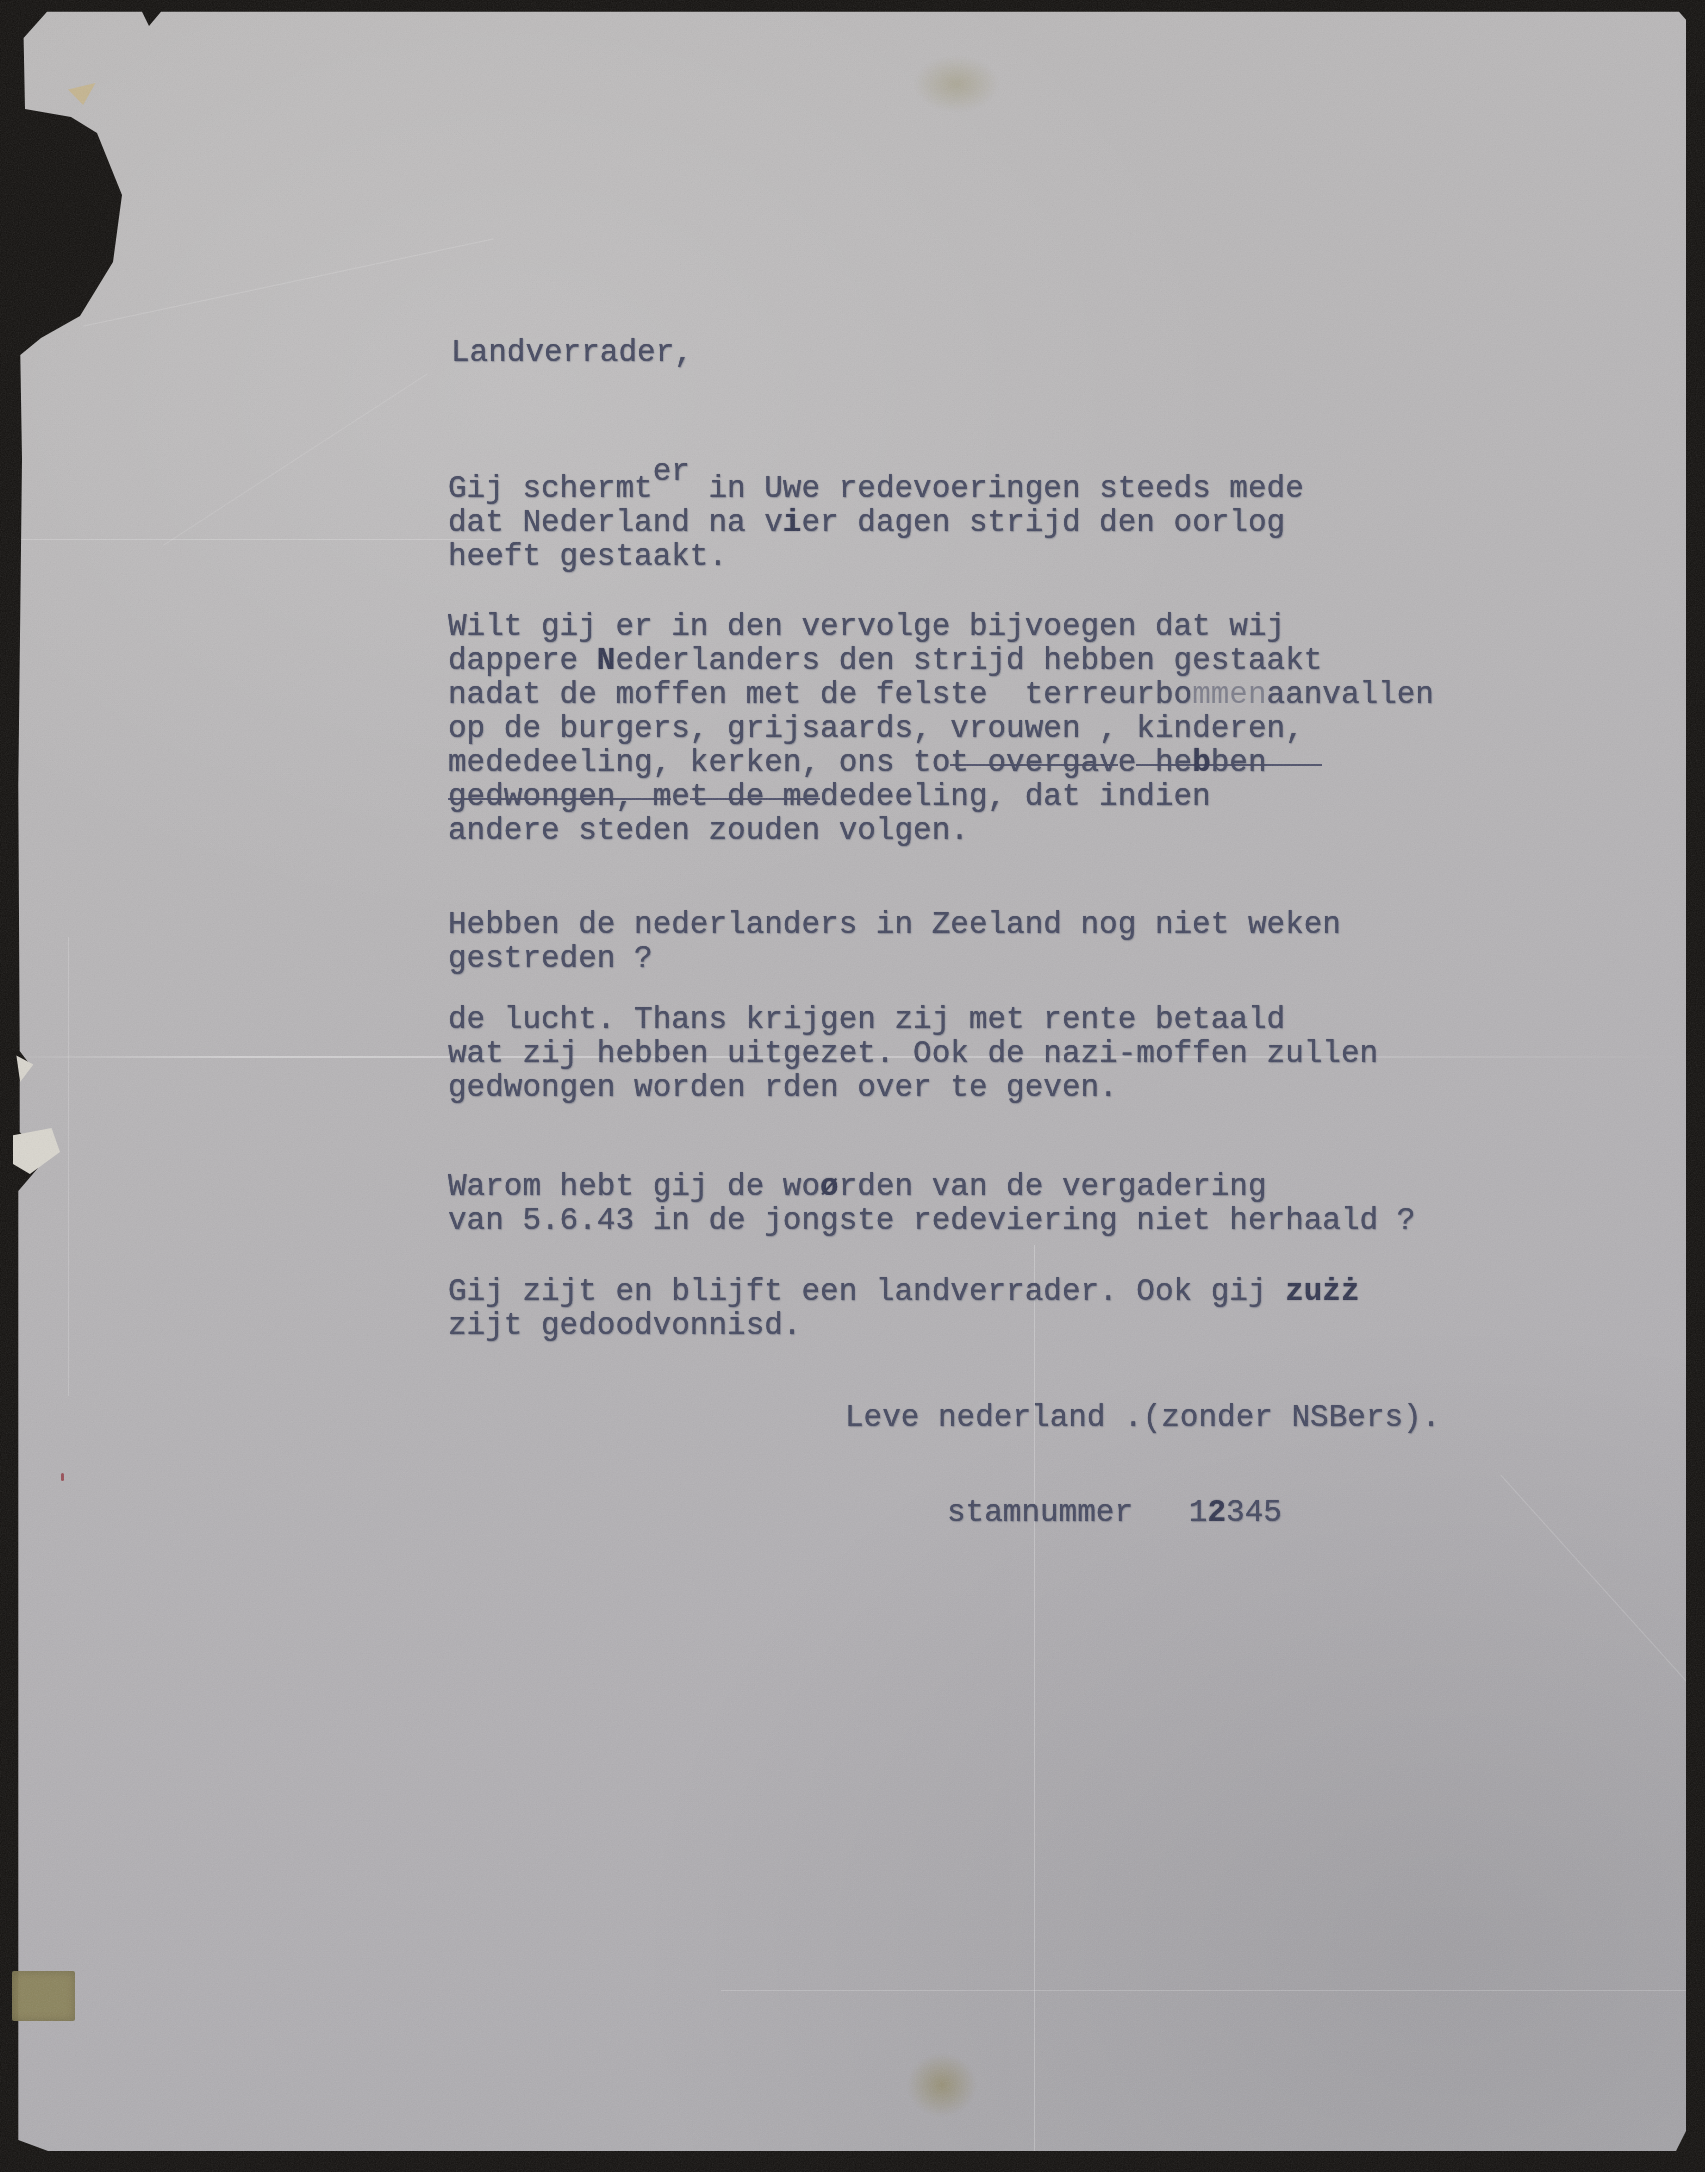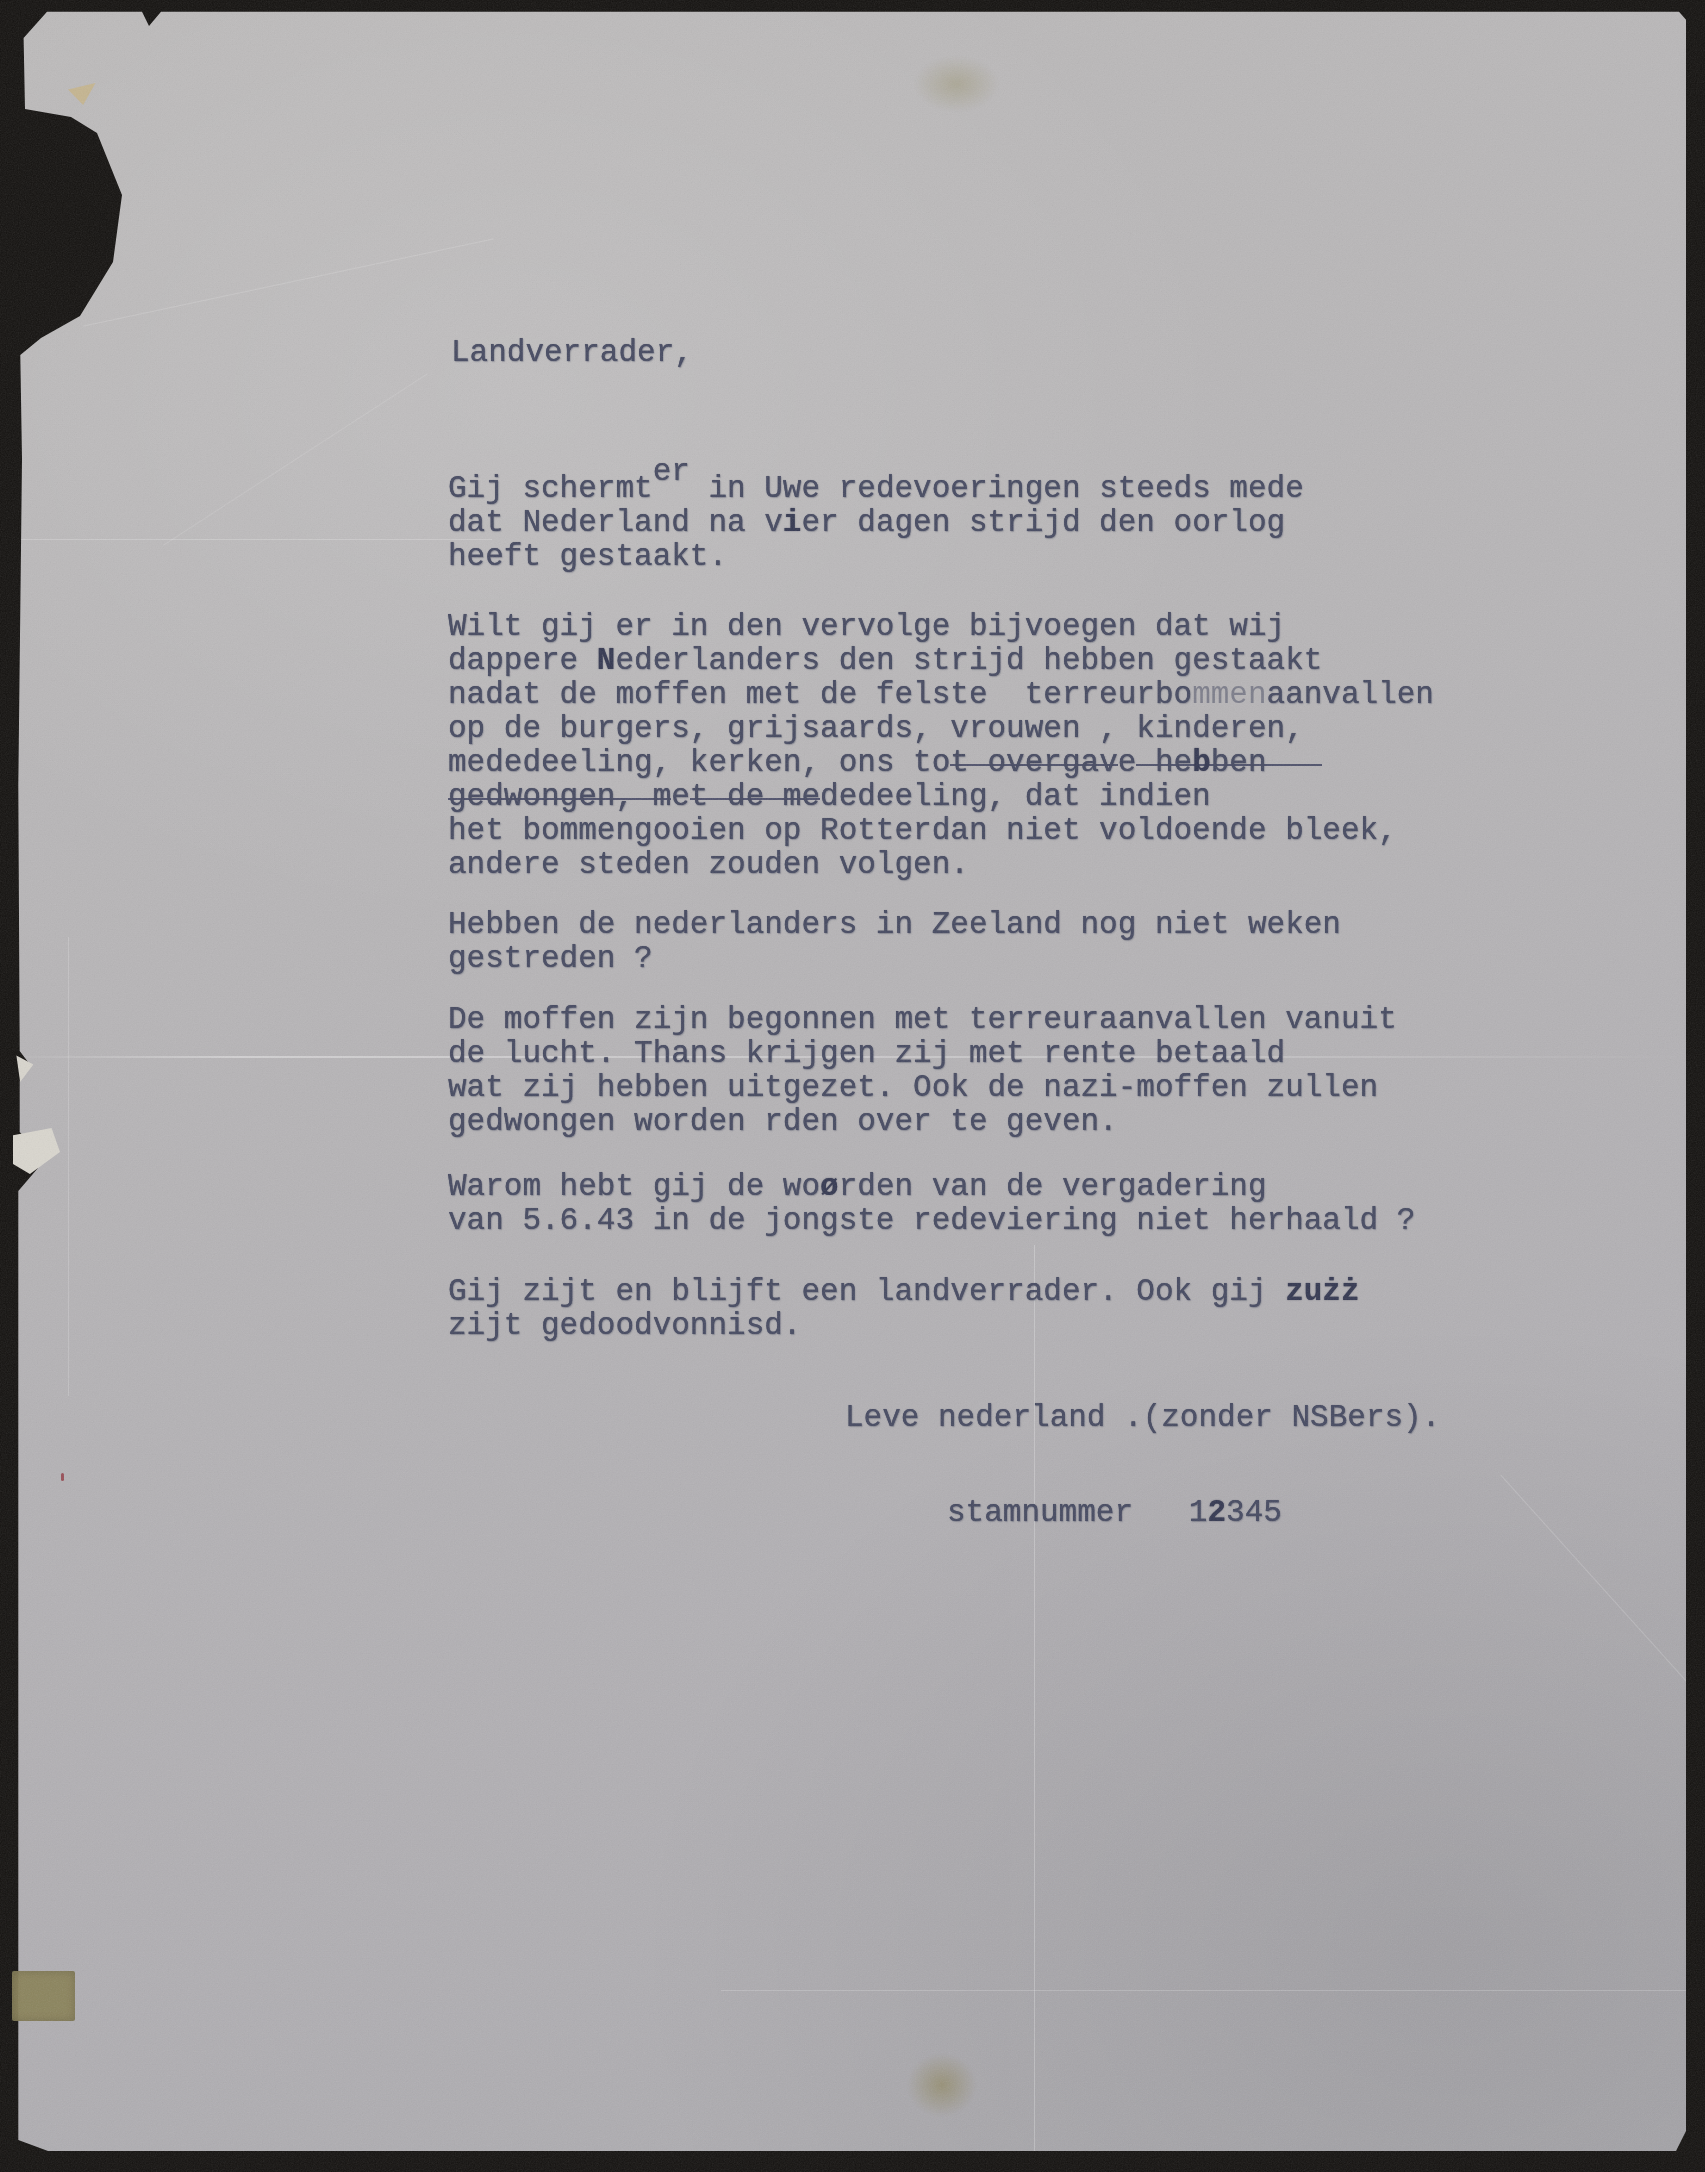--- a/index.html
+++ b/index.html
@@ -117,29 +117,27 @@
           <div class="line"><span>dat Nederland na v</span><span class="ot">i</span><span>er dagen strijd den oorlog</span></div>
           <div class="line"><span>heeft gestaakt.</span></div>
         </div>
         <div class="para" id="p2">
           <div class="line"><span>Wilt gij er in den vervolge bijvoegen dat wij</span></div>
           <div class="line"><span>dappere </span><span class="ot">N</span><span>ederlanders den strijd hebben gestaakt</span></div>
           <div class="line"><span>nadat de moffen met de felste  terreurbo</span><span class="faded">mmen</span><span>aanvallen</span></div>
           <div class="line"><span>op de burgers, grijsaards, </span><span class="u">vrouwen ,</span><span> </span><span class="u">kinderen, </span></div>
           <div class="line"><span class="u">mededeeling,</span><span> </span><span class="u">kerken,</span><span> ons tot overgave he</span><span class="ot">b</span><span>ben</span></div>
           <div class="line"><span>gedwongen, met de mededeeling, dat indien</span></div>
-          <div class="line"><span>het bommengooien op Rotterdan niet voldoende bleek,</span></div>
           <div class="line"><span>andere steden zouden volgen.</span></div>
         </div>
         <div class="para" id="p3">
           <div class="line"><span>Hebben de nederlanders in Zeeland nog niet weken</span></div>
           <div class="line"><span>gestreden ?</span></div>
         </div>
         <div class="para" id="p4">
-          <div class="line"><span>De moffen zijn begonnen met terreuraanvallen vanuit</span></div>
           <div class="line"><span>de lucht. Thans krijgen zij met rente betaald</span></div>
           <div class="line"><span>wat zij hebben uitgezet. Ook de nazi-moffen zullen</span></div>
           <div class="line"><span>gedwongen worden rden over te geven.</span></div>
         </div>
         <div class="para" id="p5">
           <div class="line"><span>Warom hebt gij de wo</span><span class="ot">ø</span><span>rden van de vergadering</span></div>
           <div class="line"><span>van 5.6.43 in de jongste redeviering niet herhaald ?</span></div>
         </div>
         <div class="para" id="p6">
           <div class="line"><span>Gij zijt en blijft een landverrader. Ook gij </span><span class="ot">zużż</span></div>

